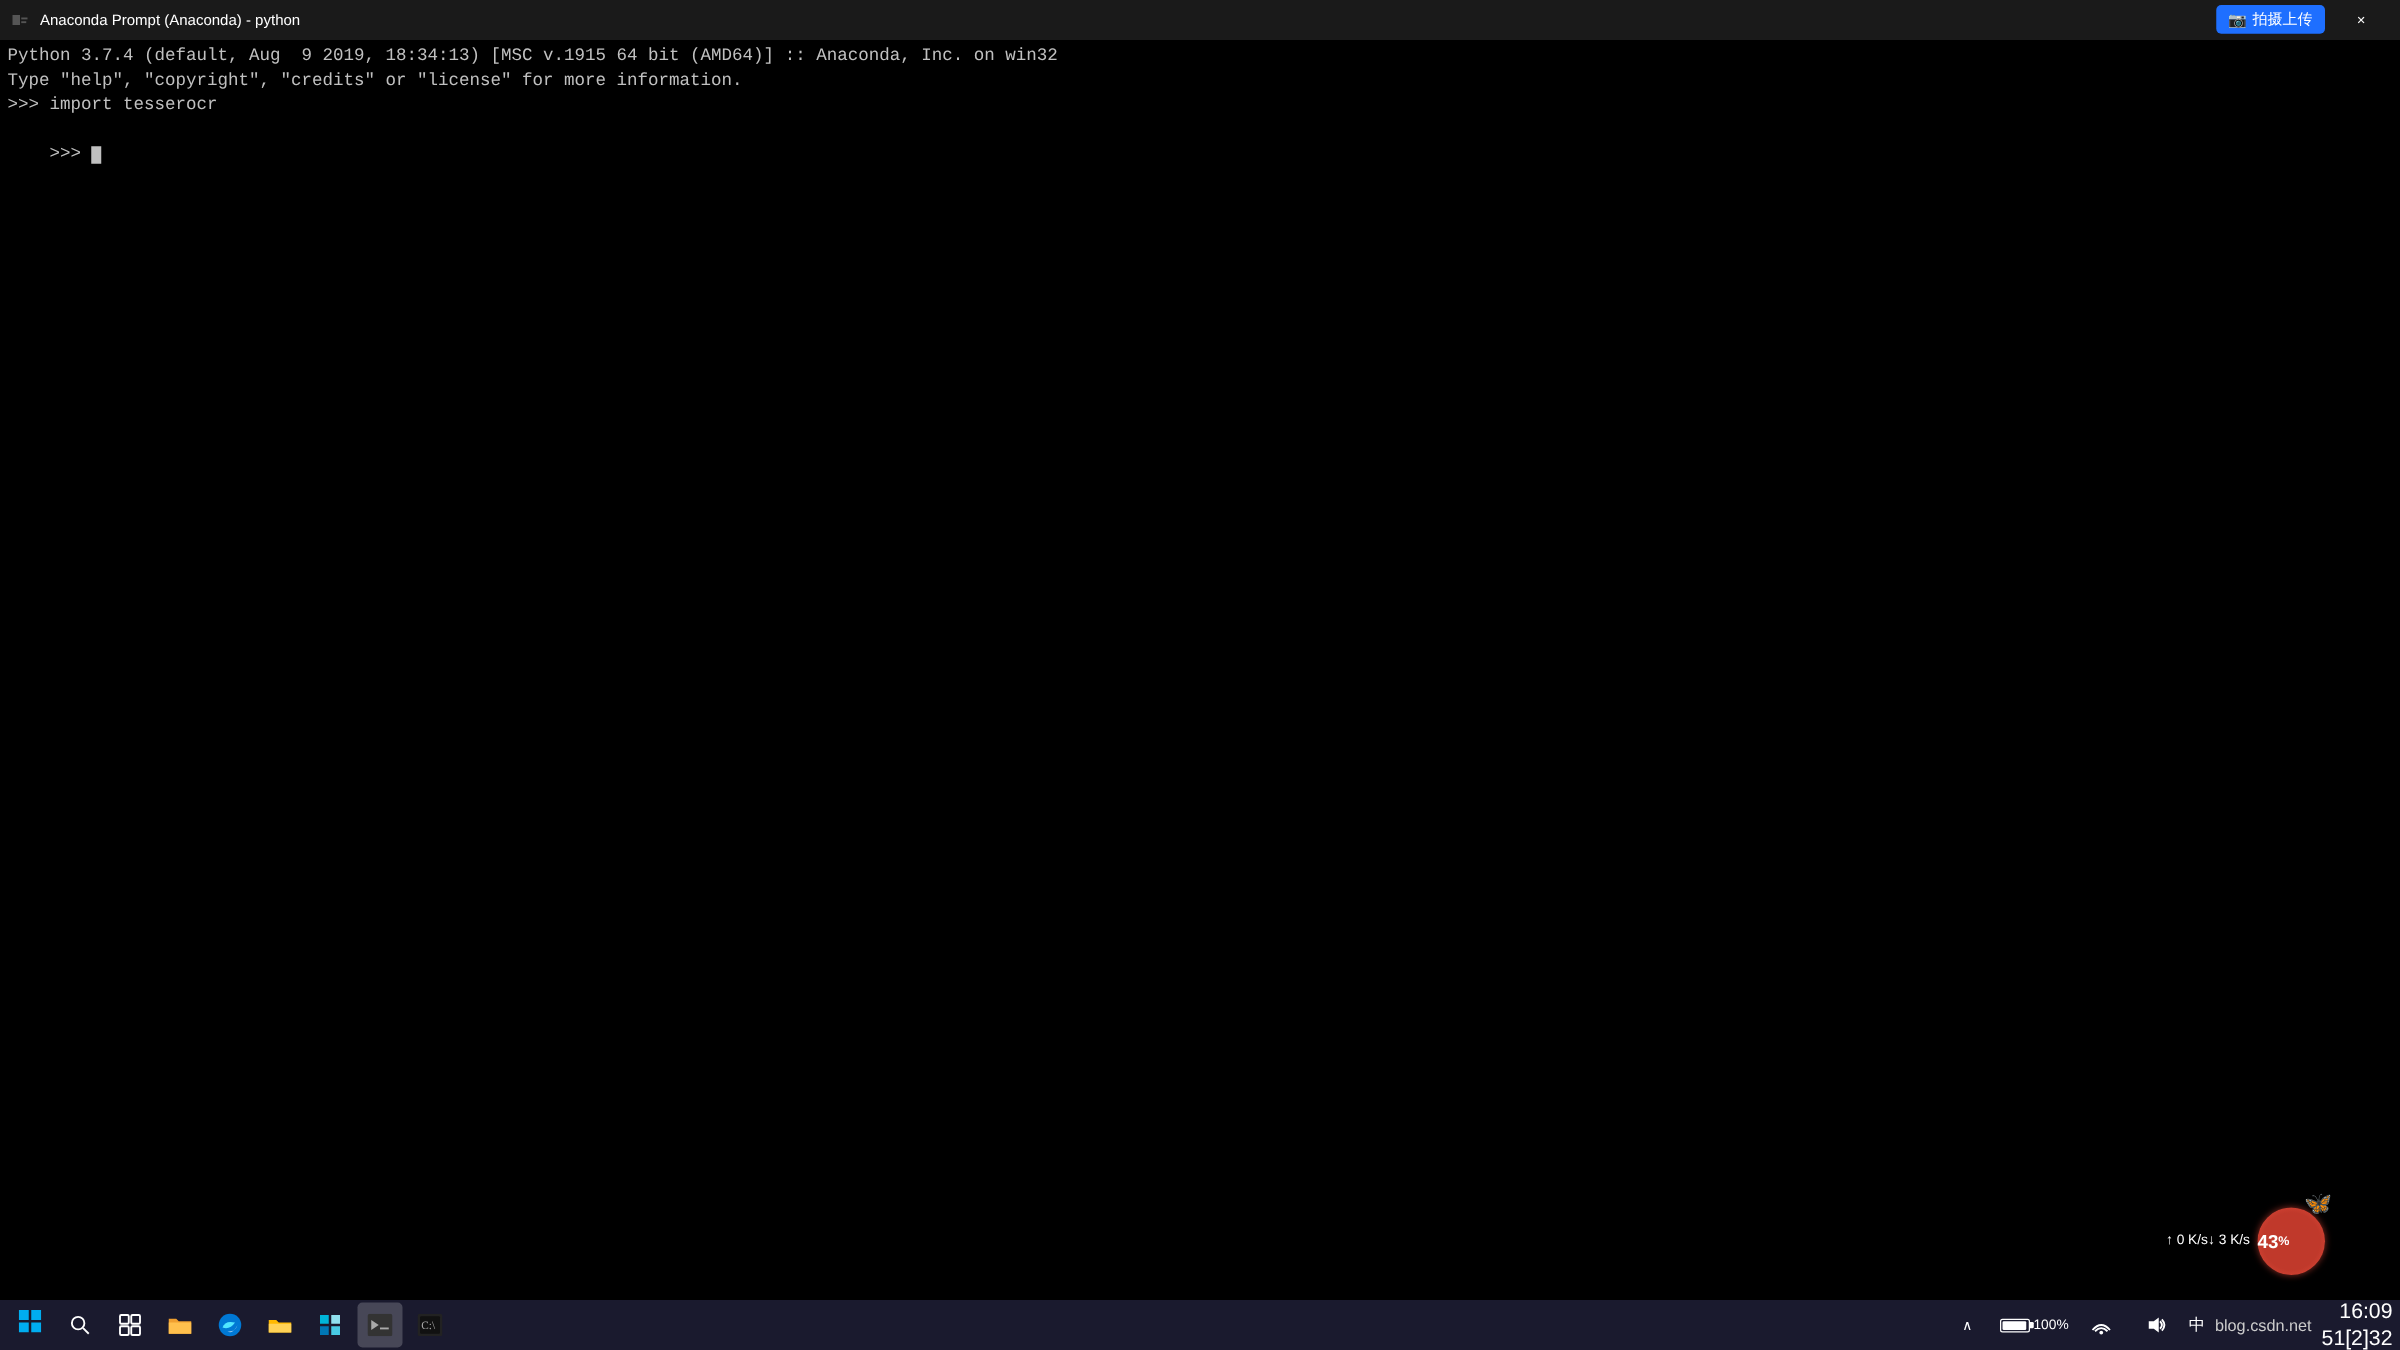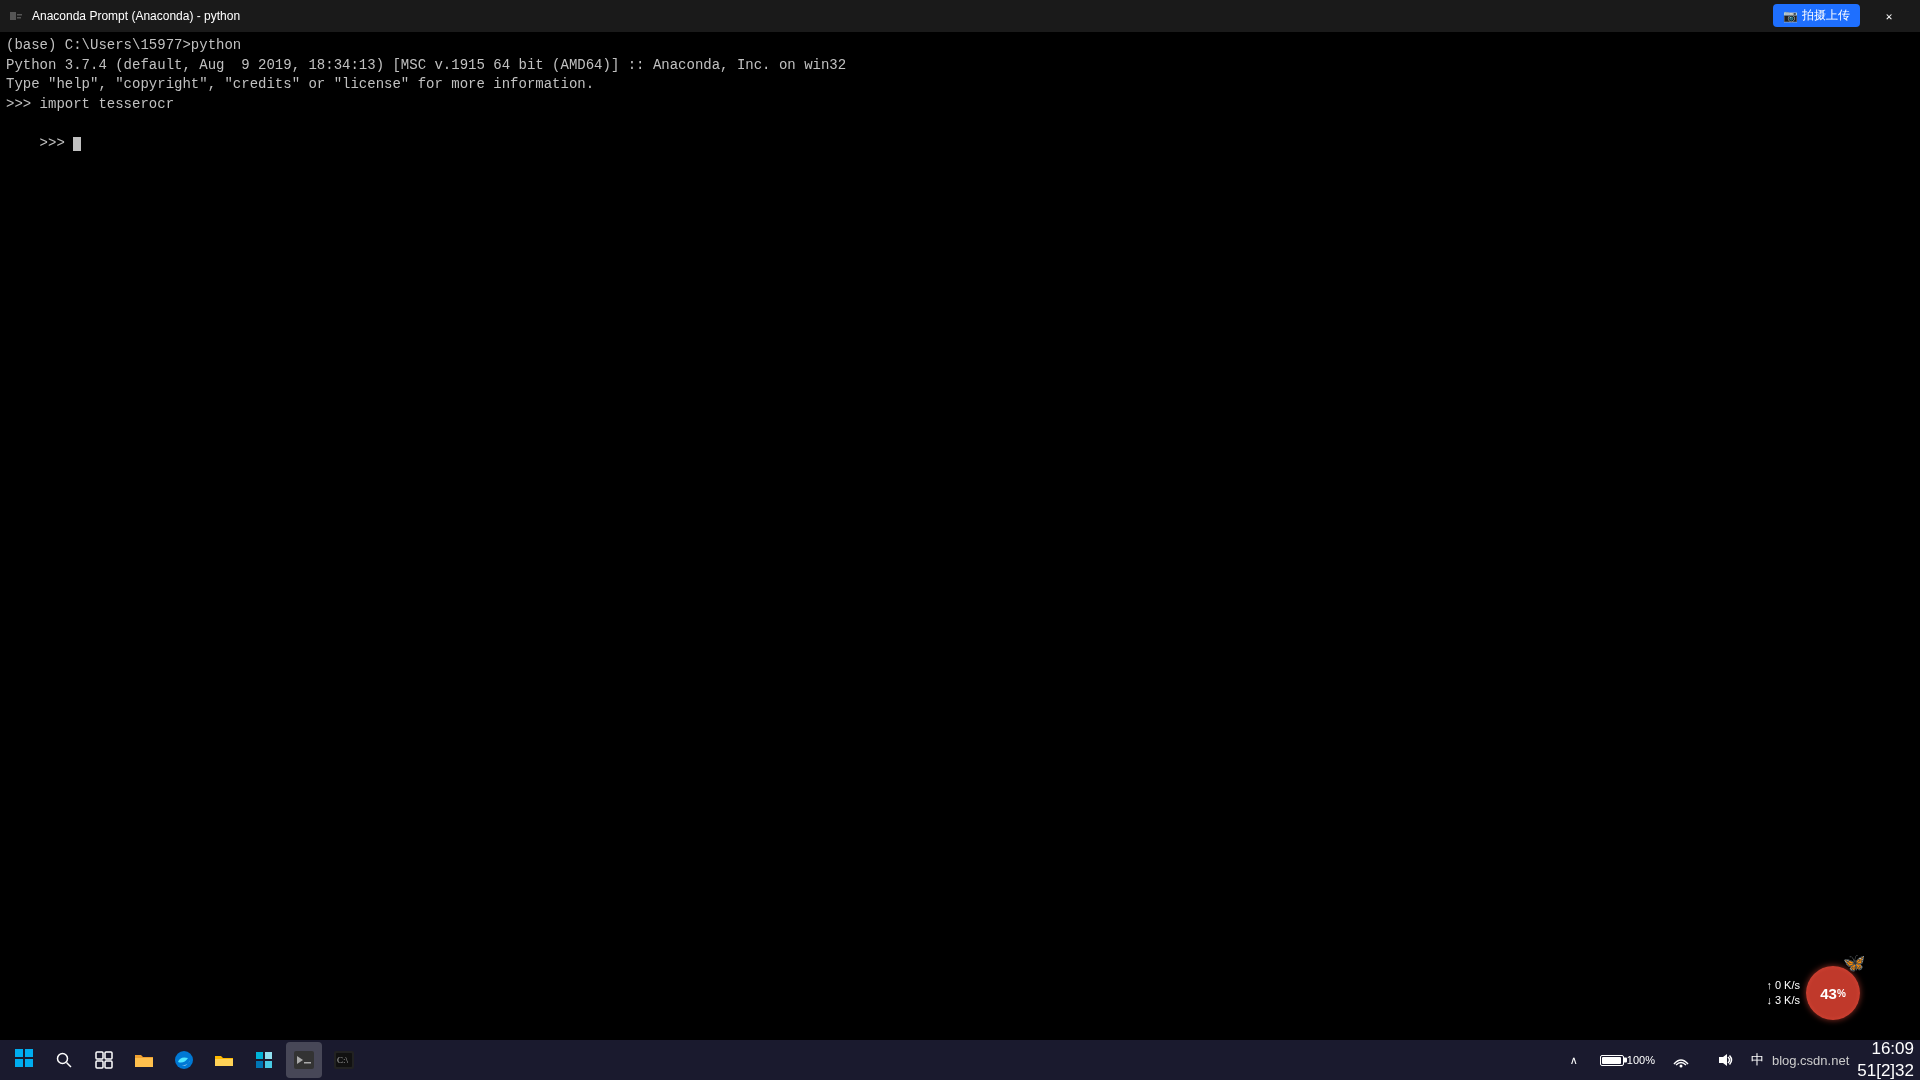--- a/index.html
+++ b/index.html
@@ -104,36 +104,34 @@
     #net-widget {
       position: absolute;
       bottom: 60px;
       right: 60px;
       display: flex;
       align-items: center;
       gap: 6px;
     }
     #net-stats {
       display: flex;
-      flex-direction: column;
       font-size: 11px;
       font-family: 'Segoe UI', sans-serif;
       color: #fff;
       line-height: 1.4;
     }
     #net-stats .upload { color: #fff; }
     #net-stats .download { color: #fff; }
     #cpu-circle {
       width: 54px;
       height: 54px;
       border-radius: 50%;
       background: radial-gradient(circle at center, #c0392b 60%, #e74c3c 100%);
       display: flex;
       align-items: center;
-      justify-content: center;
       color: #fff;
       font-size: 15px;
       font-weight: bold;
       font-family: 'Segoe UI', sans-serif;
       position: relative;
       box-shadow: 0 0 6px rgba(231,76,60,0.6);
     }
 
     
     #taskbar {
@@ -232,21 +230,20 @@
   </button>
 
   <div id="title-bar-controls">
     <div class="title-btn minimize">─</div>
     <div class="title-btn maximize">□</div>
     <div class="title-btn close">✕</div>
   </div>
 </div>
 
 <div id="terminal">
-  <div class="line">(base) C:\Users\15977&gt;python</div>
   <div class="line">Python 3.7.4 (default, Aug  9 2019, 18:34:13) [MSC v.1915 64 bit (AMD64)] :: Anaconda, Inc. on win32</div>
   <div class="line">Type "help", "copyright", "credits" or "license" for more information.</div>
   <div class="line">&gt;&gt;&gt; import tesserocr</div>
   <div class="line">
     <span>&gt;&gt;&gt; </span><span class="cursor"></span>
   </div>
 </div>
 
 <div id="net-widget">
   <div id="net-stats">

